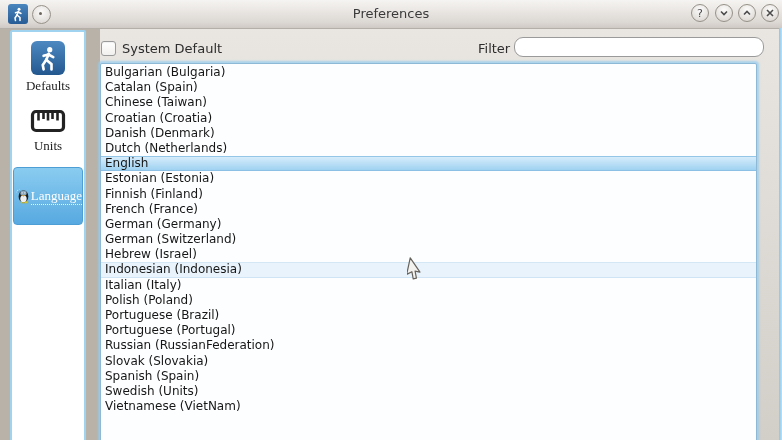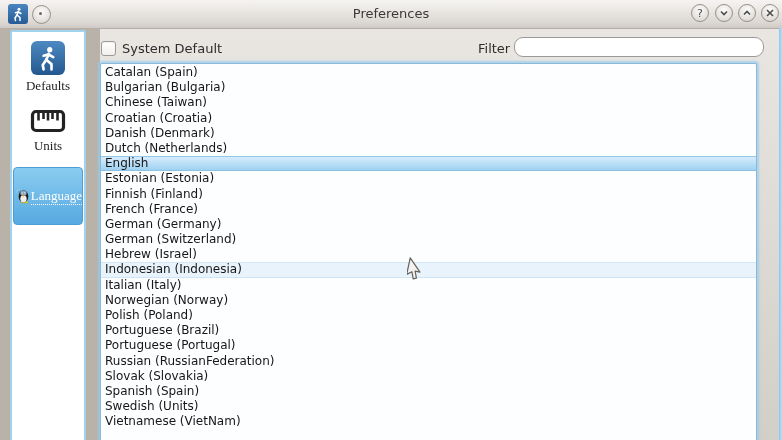--- a/index.html
+++ b/index.html
@@ -149,36 +149,35 @@
 
     </div>
   </div>
 
   <div class="checkbox"></div>
   <div class="cb-label">System Default</div>
   <div class="filter-label">Filter</div>
   <input class="filter-input" type="text" value="" style="">
 
   <div class="listbox">
+      <div class="row">Bulgarian (Bulgaria)</div>
       <div class="row">Catalan (Spain)</div>
-      <div class="row">Bulgarian (Bulgaria)</div>
       <div class="row">Chinese (Taiwan)</div>
       <div class="row">Croatian (Croatia)</div>
       <div class="row">Danish (Denmark)</div>
       <div class="row">Dutch (Netherlands)</div>
       <div class="row sel">English</div>
       <div class="row">Estonian (Estonia)</div>
       <div class="row">Finnish (Finland)</div>
       <div class="row">French (France)</div>
       <div class="row">German (Germany)</div>
       <div class="row">German (Switzerland)</div>
       <div class="row">Hebrew (Israel)</div>
       <div class="row hov">Indonesian (Indonesia)</div>
       <div class="row">Italian (Italy)</div>
-      <div class="row">Norwegian (Norway)</div>
       <div class="row">Polish (Poland)</div>
       <div class="row">Portuguese (Brazil)</div>
       <div class="row">Portuguese (Portugal)</div>
       <div class="row">Russian (RussianFederation)</div>
       <div class="row">Slovak (Slovakia)</div>
       <div class="row">Spanish (Spain)</div>
       <div class="row">Swedish (Units)</div>
       <div class="row">Vietnamese (VietNam)</div>
     </div>
 

